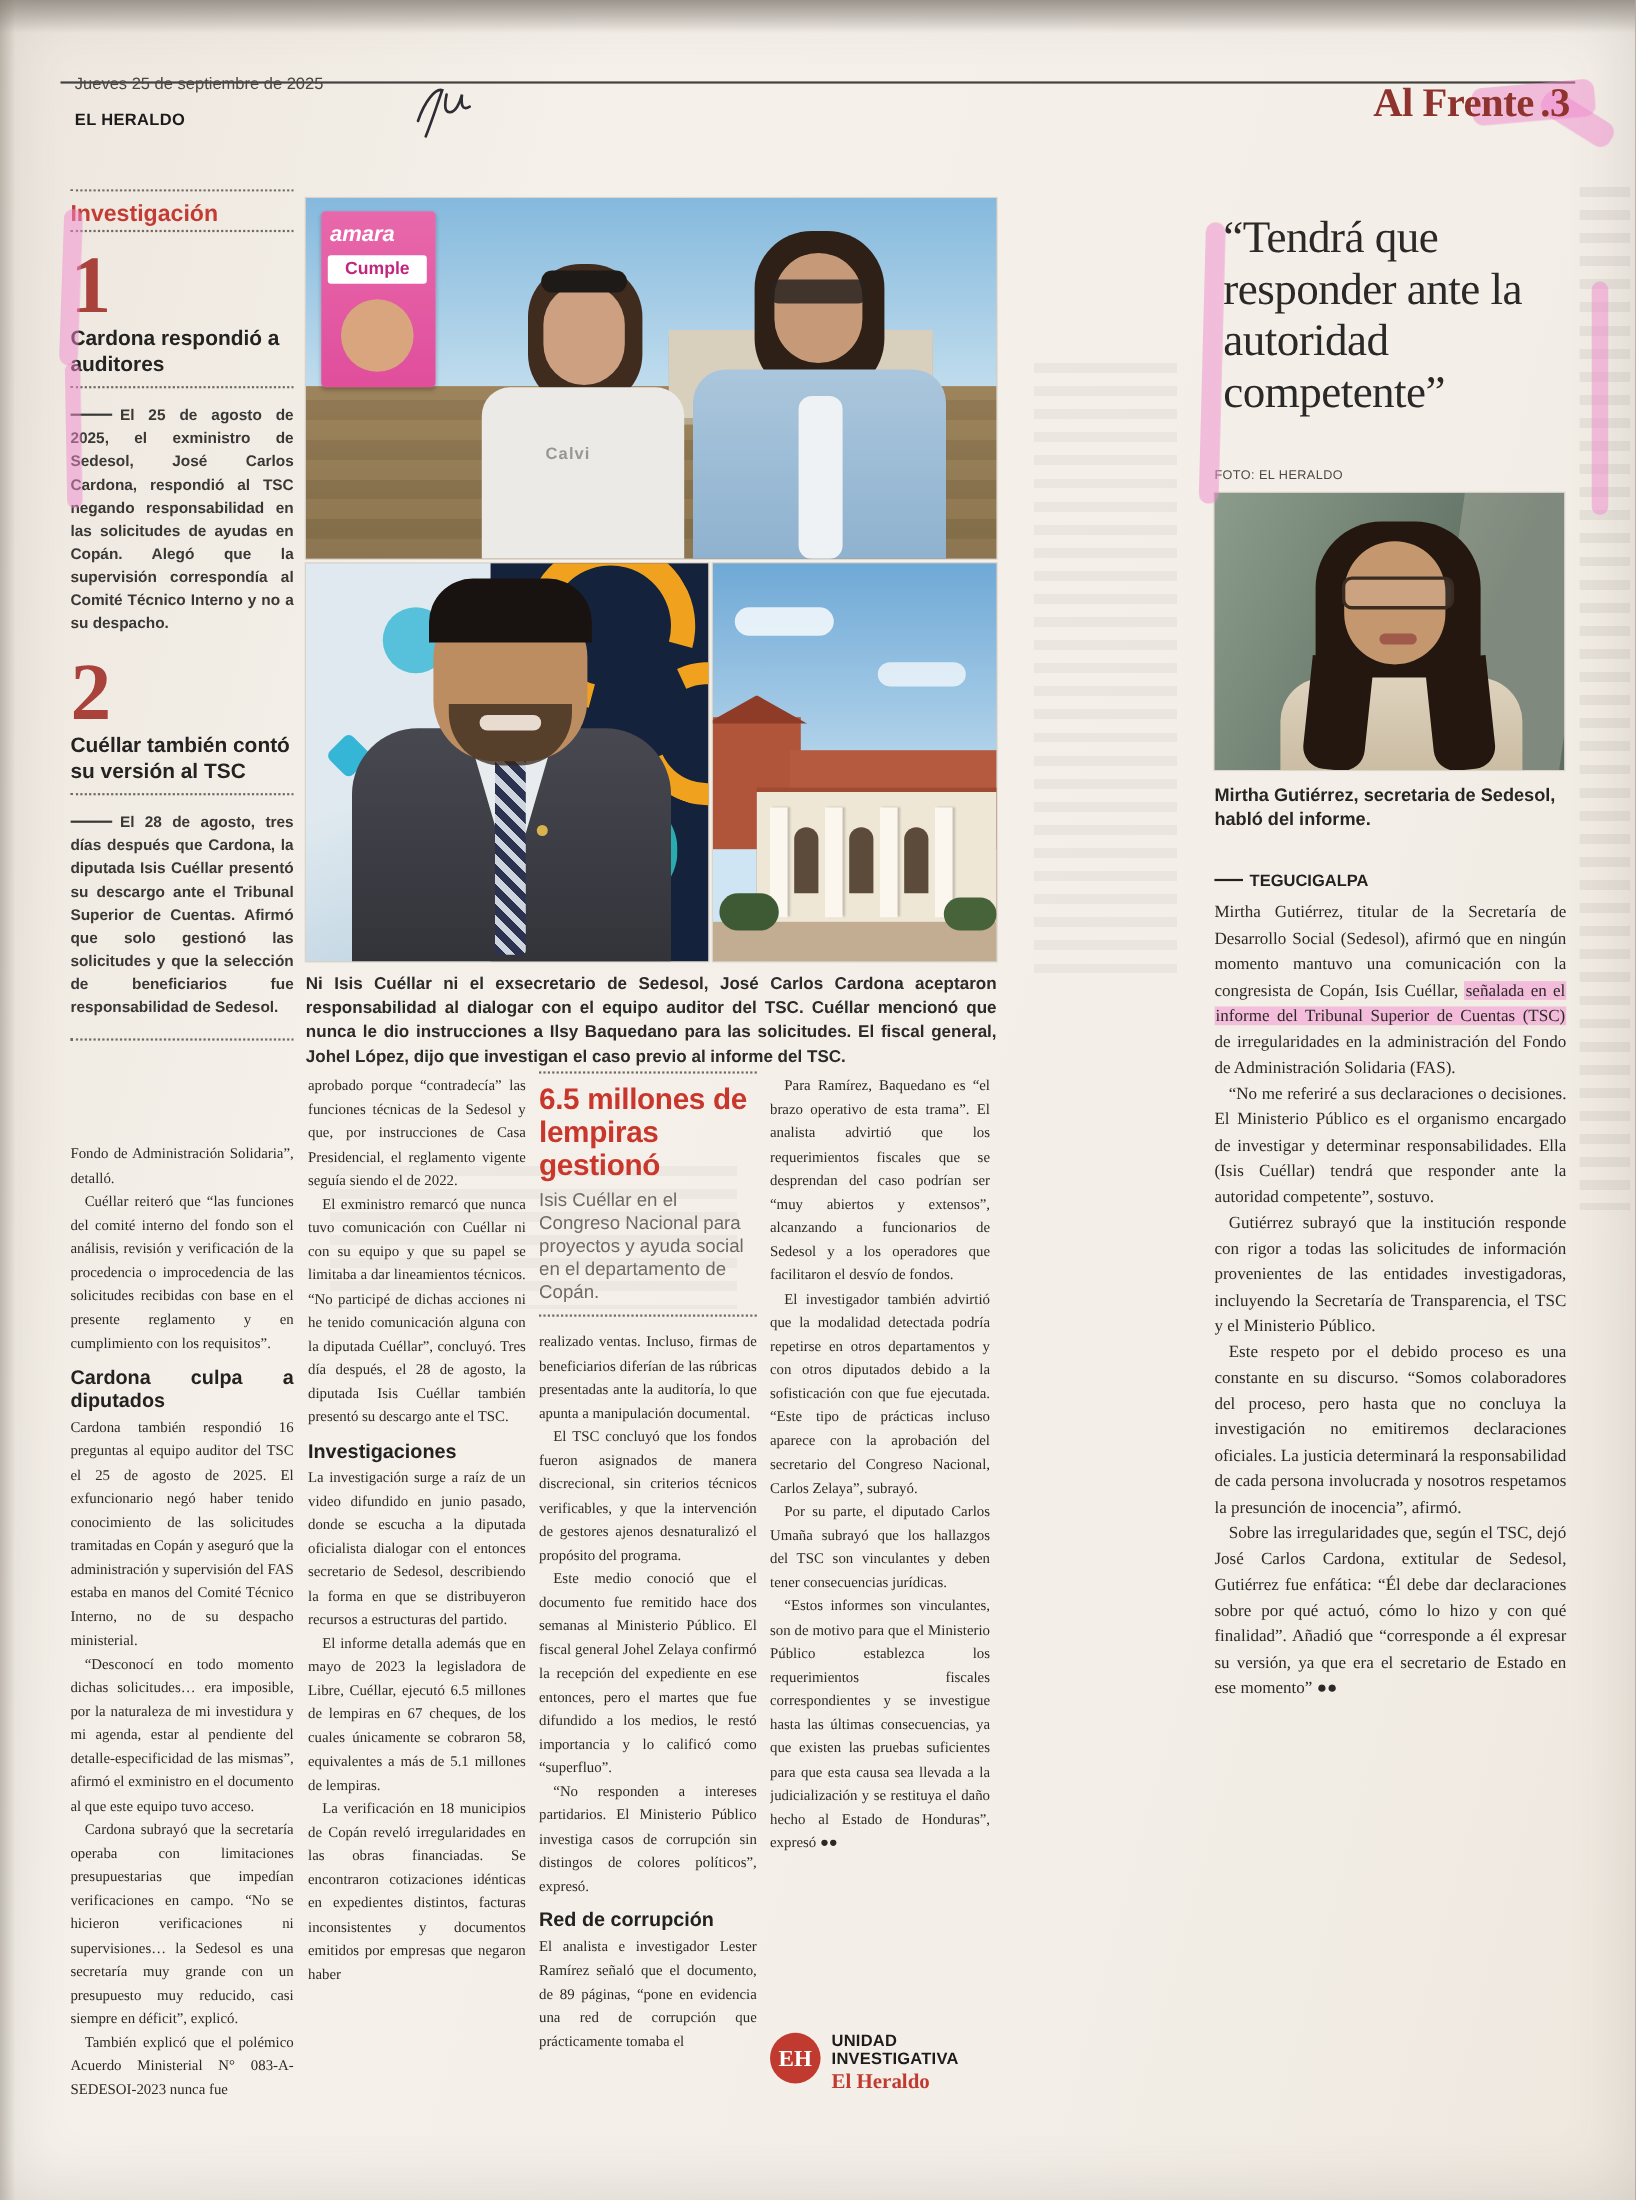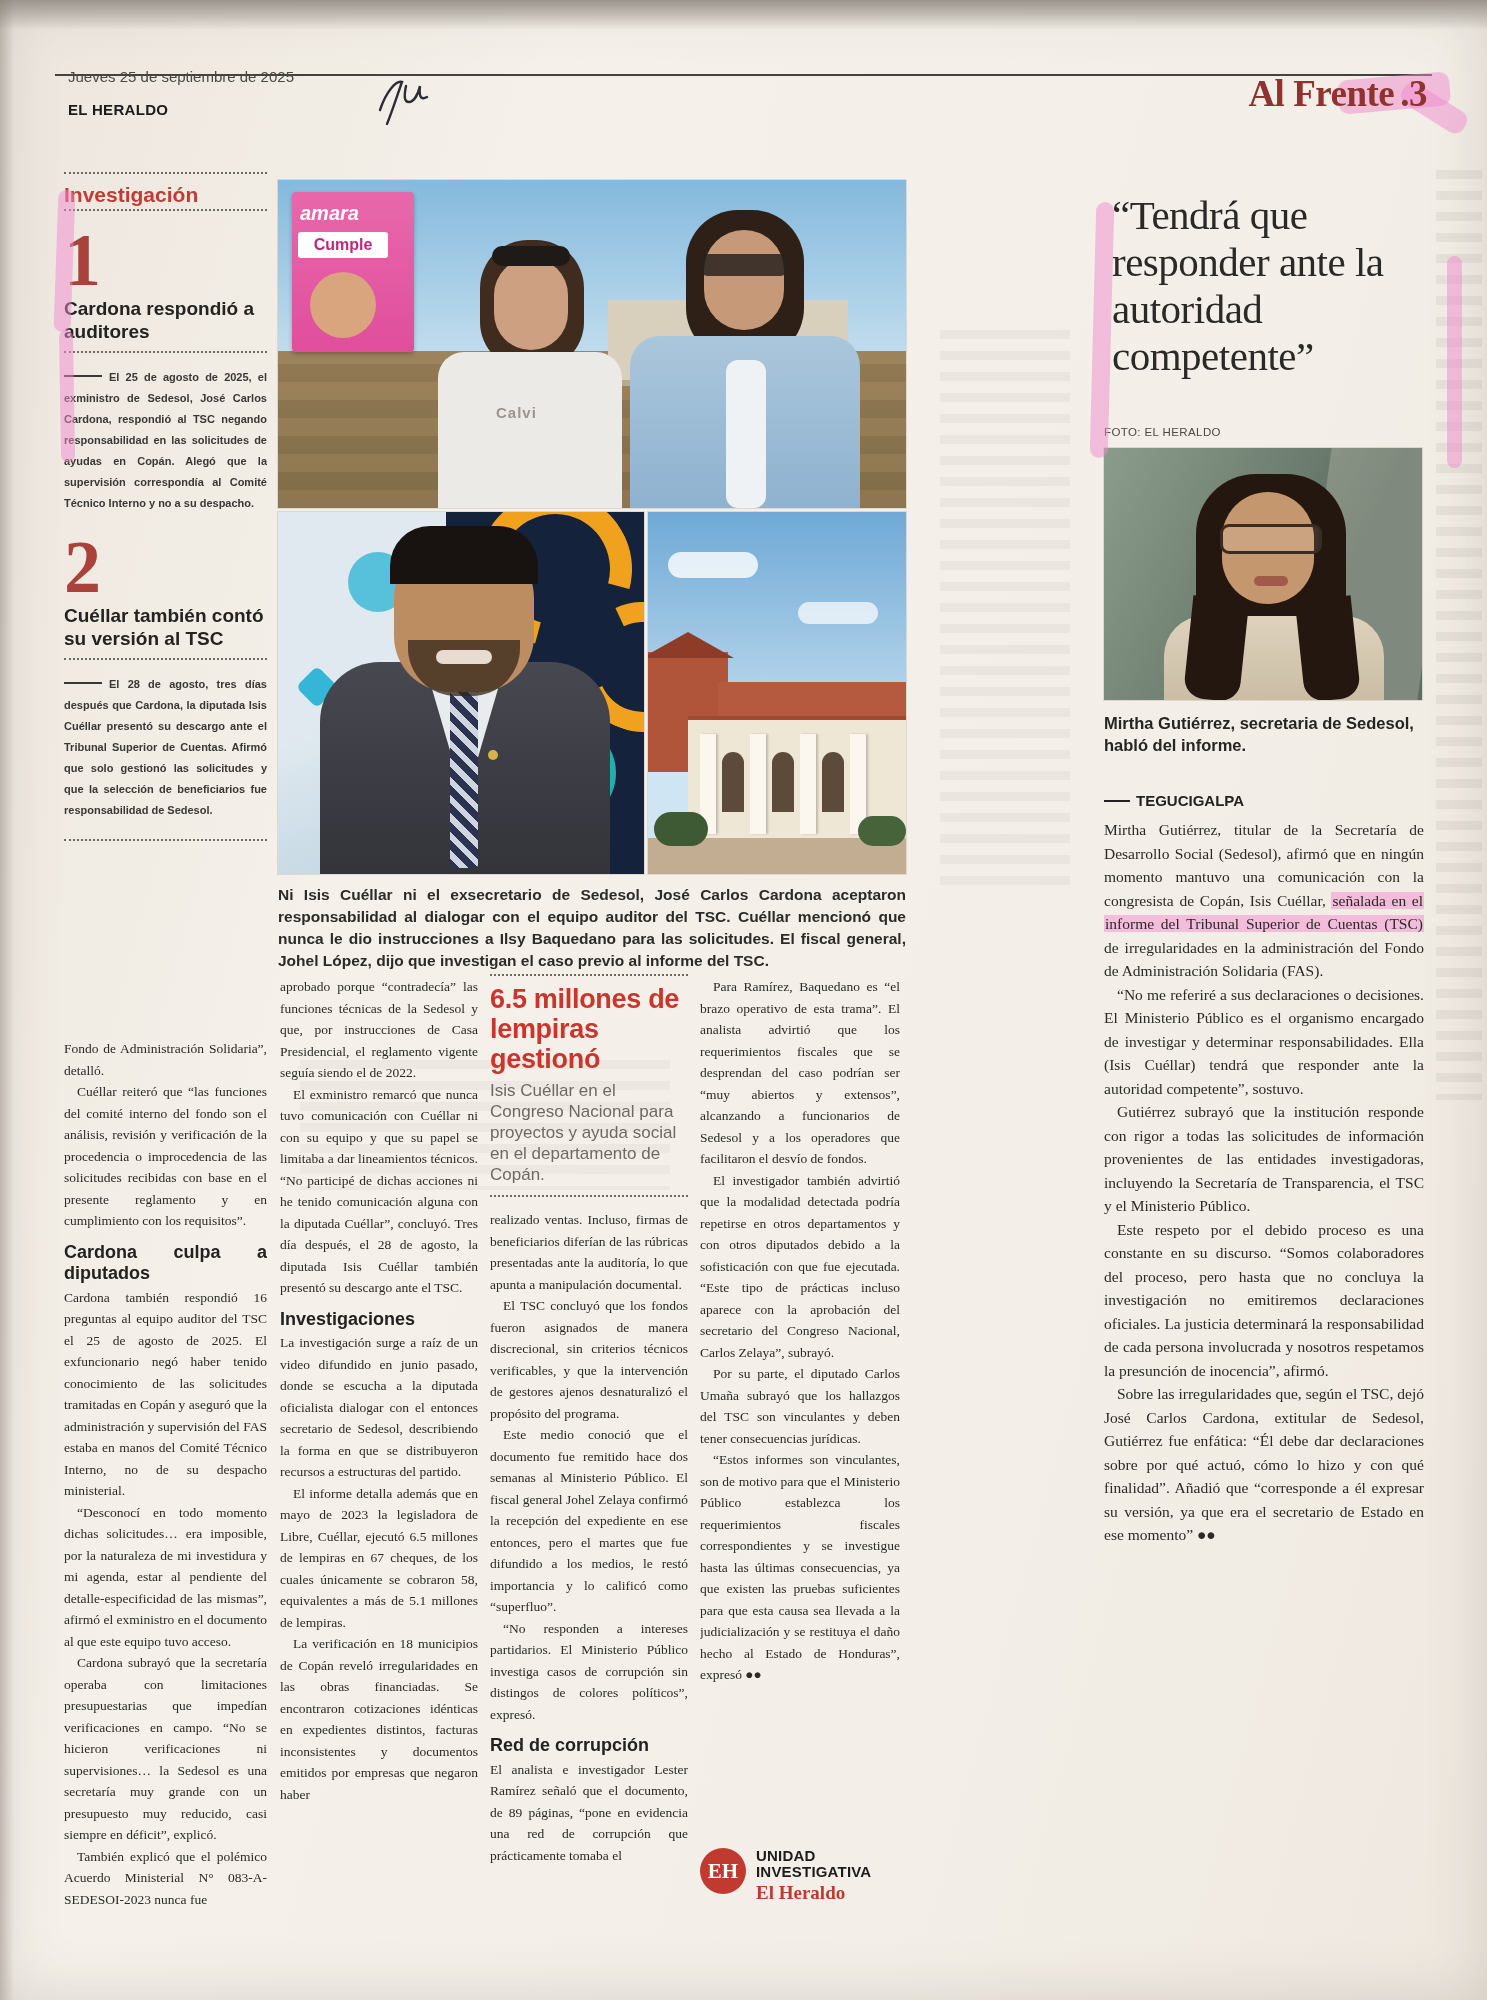--- a/index.html
+++ b/index.html
@@ -23,21 +23,21 @@
   .hl-pink{background:rgba(243,140,208,.5);padding:0 1px;box-decoration-break:clone;-webkit-box-decoration-break:clone;}
   .dotrule{border:0;border-top:2px dotted #6f6a63;height:0;margin:0;}
   .ghost{position:absolute;opacity:.08;pointer-events:none;
     background:repeating-linear-gradient(180deg,#57524c 0 9px,transparent 9px 21px);}
   
   .rail{position:absolute;left:64px;top:172px;width:203px;height:1762px;overflow:hidden;}
   .kicker{color:#c23c33;font-weight:800;font-size:21px;margin:9px 0 2px;}
   .rail-headline{font-weight:800;font-size:26px;line-height:31px;color:#242321;letter-spacing:-.3px;margin:0 0 10px;}
   .bignum{font-family:"Liberation Serif",serif;font-weight:800;font-size:74px;line-height:70px;color:#a8423a;margin:14px 0 2px;}
   .item-title{font-weight:800;font-size:19px;line-height:23px;color:#242321;margin:2px 0 8px;}
-  .lead{font-weight:700;font-size:11px;line-height:21px;text-align:justify;color:#3a3835;margin:14px 0 18px;}
+  .lead{font-weight:700;font-size:14px;line-height:21px;text-align:justify;color:#3a3835;margin:14px 0 18px;}
   .lead::before{content:"";display:inline-block;width:38px;border-bottom:2px solid #3a3835;margin-right:7px;transform:translateY(-4px);}
   
   .photo{position:absolute;overflow:hidden;background:#cfc6b6;box-shadow:0 0 0 1px rgba(90,80,70,.15);}
   .abs{position:absolute;}
   .caption-main{position:absolute;left:278px;top:884px;width:628px;font-weight:700;font-size:15.5px;line-height:22px;color:#2c2b29;text-align:justify;}
   
   .bodycol{position:absolute;font-family:"Liberation Serif",serif;font-size:13.5px;line-height:21.5px;text-align:justify;color:#2b2a27;overflow:hidden;}
   .bodycol p{margin:0;text-indent:13px;}
   .bodycol p.ni{text-indent:0;}
   .subhead{font-family:"Liberation Sans",sans-serif;font-weight:800;font-size:18px;margin:10px 0 2px;text-indent:0;color:#232221;}
@@ -106,21 +106,21 @@
     <hr class="dotrule">
     <p class="lead">El 28 de agosto, tres días después que Cardona, la diputada Isis Cuéllar presentó su descargo ante el Tribunal Superior de Cuentas. Afirmó que solo gestionó las solicitudes y que la selección de beneficiarios fue responsabilidad de Sedesol.</p>
     <hr class="dotrule">
   </div>
 
   <div class="photo" style="left:278px;top:180px;width:628px;height:328px;">
     <div class="abs" style="left:0;top:0;width:100%;height:58%;background:linear-gradient(#85b9dd,#c6e0ef);"></div>
     <div class="abs" style="left:0;top:52%;width:100%;height:48%;background:repeating-linear-gradient(0deg,#c3b294 0 18px,#b4a486 18px 36px),linear-gradient(#cdbd9f,#b7a88a);background-blend-mode:multiply;"></div>
     <div class="abs" style="left:330px;top:120px;width:240px;height:80px;background:#d8cfbd;box-shadow:0 6px 0 #b5a98f;"></div>
 
-    <div class="abs" style="left:14px;top:12px;width:104px;height:160px;background:linear-gradient(#e868ab,#e04e9c);border-radius:4px;box-shadow:0 2px 4px rgba(0,0,0,.25);padding-left:18px;">
+    <div class="abs" style="left:14px;top:12px;width:104px;height:160px;background:linear-gradient(#e868ab,#e04e9c);border-radius:4px;box-shadow:0 2px 4px rgba(0,0,0,.25);">
       <div style="position:absolute;left:8px;top:10px;color:#fff;font-style:italic;font-weight:800;font-size:20px;">amara</div>
       <div style="position:absolute;left:6px;top:40px;width:90px;height:26px;background:#fff;border-radius:3px;color:#c2267c;font-weight:800;font-size:16px;text-align:center;line-height:26px;">Cumple</div>
       <div style="position:absolute;left:18px;top:80px;width:66px;height:66px;border-radius:50%;background:#d9a57f;"></div>
     </div>
 
     <div class="abs" style="left:150px;top:60px;width:200px;height:268px;">
       <div class="abs" style="left:52px;top:0;width:104px;height:130px;border-radius:48px;background:#3f2c1f;"></div>
       <div class="abs" style="left:66px;top:18px;width:74px;height:92px;border-radius:40px;background:#cda081;"></div>
       <div class="abs" style="left:64px;top:6px;width:78px;height:20px;border-radius:10px;background:#1d1a18;"></div>
       <div class="abs" style="left:10px;top:112px;width:184px;height:156px;border-radius:26px 26px 0 0;background:#eceae6;">

